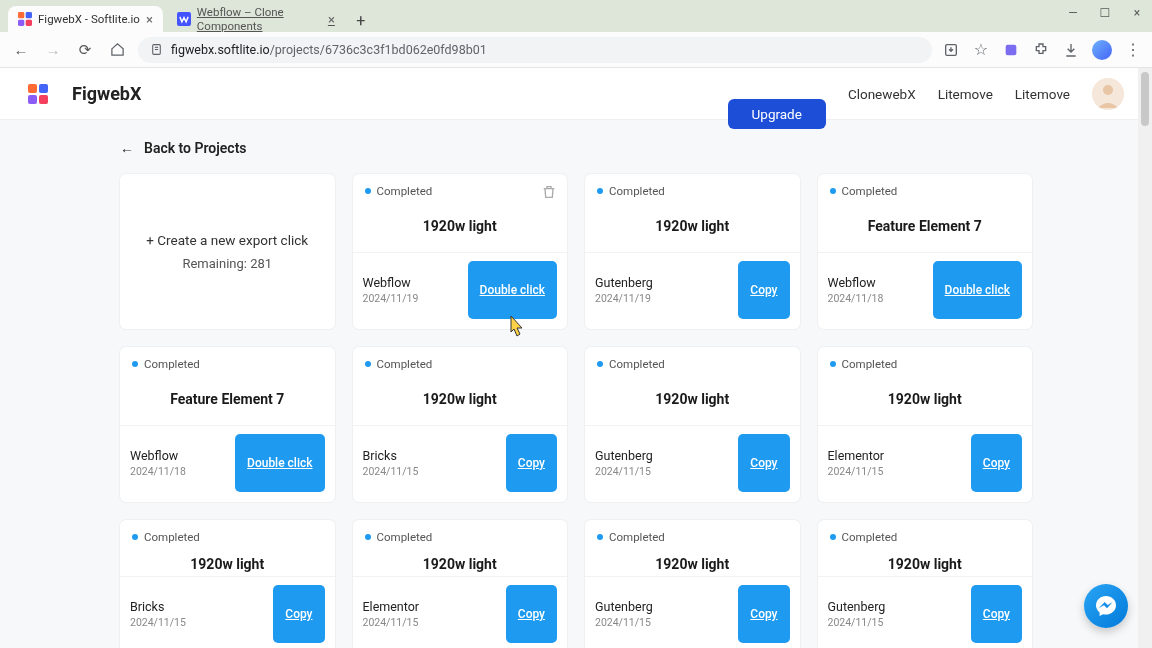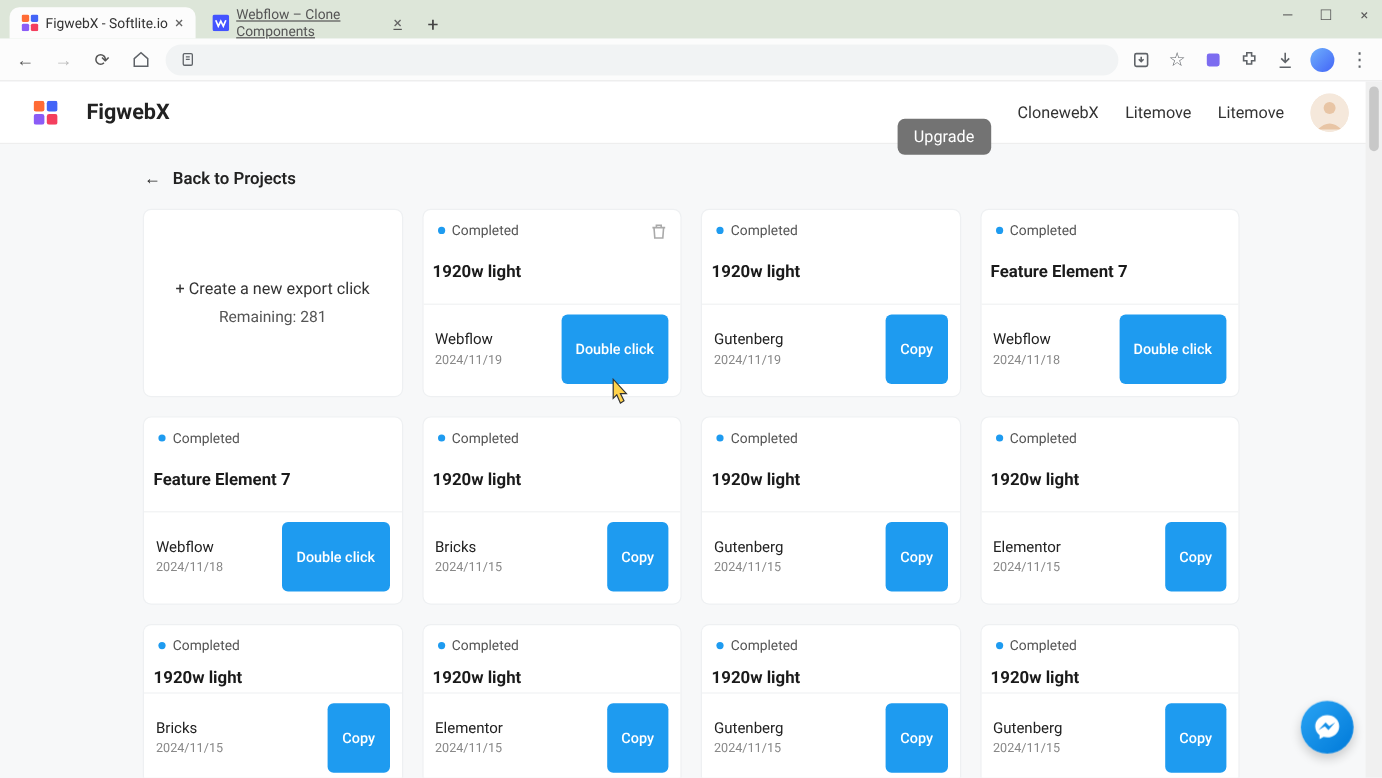--- a/index.html
+++ b/index.html
@@ -26,39 +26,39 @@
   
   .viewport { position:relative; height:calc(648px - 66px); background:#f7f8f9; }
   .scrollbar-track { position:absolute; right:0; top:0; width:14px; height:100%; background:#f0f0f0;}
   .scrollbar-thumb { position:absolute; left:3px; width:8px; background:#c8c8c8; border-radius:4px; top:4px; height:54px;}
 
   
   .topbar { height:52px; background:#fff; display:flex; align-items:center; padding:0 28px; border-bottom:1px solid #eee;}
   .brand { display:flex; align-items:center; gap:24px; font-weight:700; font-size:18px; color:#222;}
   .brand-logo { width:20px; height:20px; display:inline-block;}
   .topbar-right { margin-left:auto; display:flex; align-items:center; gap:22px; font-size:13.5px; color:#333;}
-  .upgrade-btn { background:#737373; color:#fff; padding:7px 14px; border-radius:6px; font-size:13.5px;margin-top:40px;}
+  .upgrade-btn { background:#1d4ed8; color:#fff; padding:7px 24px; border-radius:6px; font-size:13.5px;margin-top:40px;}
   .avatar { width:32px; height:32px; border-radius:50%; background:#f2e4d6; display:flex; align-items:center; justify-content:center; overflow:hidden;}
 
   .page-body { padding:20px 120px 0 120px; }
   .back-link { display:flex; align-items:center; gap:10px; font-size:14px; font-weight:600; color:#222; margin-bottom:18px;}
 
   .grid { display:grid; grid-template-columns:repeat(4,1fr); gap:18px;}
   .card { background:#fff; border-radius:6px; box-shadow:0 0 0 1px #eef0f2; display:flex; flex-direction:column; min-height:142px; position:relative;}
   .card-top { padding:10px 12px 0 12px; height:26px;}
   .status { display:flex; align-items:center; gap:6px; font-size:11.5px; color:#555;}
   .status-dot { width:6px; height:6px; border-radius:50%; background:#1e9bf0; display:inline-block;}
   .trash { position:absolute; right:10px; top:10px; color:#aaa;}
-  .card-title { flex:0 0 auto; font-size:14px; font-weight:700; color:#1a1a1a; padding:18px 8px 18px;}
+  .card-title { flex:0 0 auto; text-align:center; font-size:14px; font-weight:700; color:#1a1a1a; padding:18px 8px 18px;}
   .card-footer { display:flex; align-items:center; padding:8px 10px 10px; border-top:1px solid #f1f2f3; margin-top:auto;}
   .meta {font-size:12.5px; color:#222;}
   .meta .date { font-size:10.5px; color:#888; margin-top:2px;}
   .card-footer .btn { margin-left:auto;}
   .btn { background:#1e9bf0; color:#fff; border-radius:5px; padding:6px 10px; font-size:12px; font-weight:500; white-space:nowrap;}
-  .btn.sm { padding:22px 12px;}
+  .btn.sm { padding:22px 12px;text-decoration:underline;}
 
   .new-card { display:flex; flex-direction:column; align-items:center; justify-content:center; text-align:center; color:#333;}
   .new-card .title { font-size:13.5px; margin-bottom:8px;}
   .new-card .remain { font-size:13px; color:#555;}
 
   .card.cut { min-height:52px;}
   .card.cut .card-title { padding:10px 8px 4px;}
 
   .cursor-ptr { position:absolute; pointer-events:none; z-index:50;}
 
@@ -106,20 +106,21 @@
     <svg width="15" height="15" viewBox="0 0 24 24" fill="none" stroke="#5f6368" stroke-width="2">
         <path d="M3 11 L12 3 L21 11 V21 H3 Z"></path>
       </svg>
   </div>
   <div class="url-box">
     <svg width="13" height="13" viewBox="0 0 24 24" fill="none" stroke="#5f6368" stroke-width="2">
         <rect x="5" y="3" width="14" height="18" rx="2"></rect>
         <line x1="9" y1="8" x2="15" y2="8"></line>
         <line x1="9" y1="12" x2="15" y2="12"></line>
       </svg>
+    <span><span class="host">figwebx.softlite.io</span><span>/projects/6736c3c3f1bd062e0fd98b01</span></span>
   </div>
   <div class="right-icons">
     <div class="round-icon">
         <svg width="16" height="16" viewBox="0 0 24 24" fill="none" stroke="#5f6368" stroke-width="2">
           <rect x="4" y="4" width="16" height="16" rx="2"></rect>
           <path d="M12 8v6m-3-3l3 3l3-3"></path>
         </svg>
       </div>
     <div class="round-icon">☆</div>
     <div class="round-icon">

